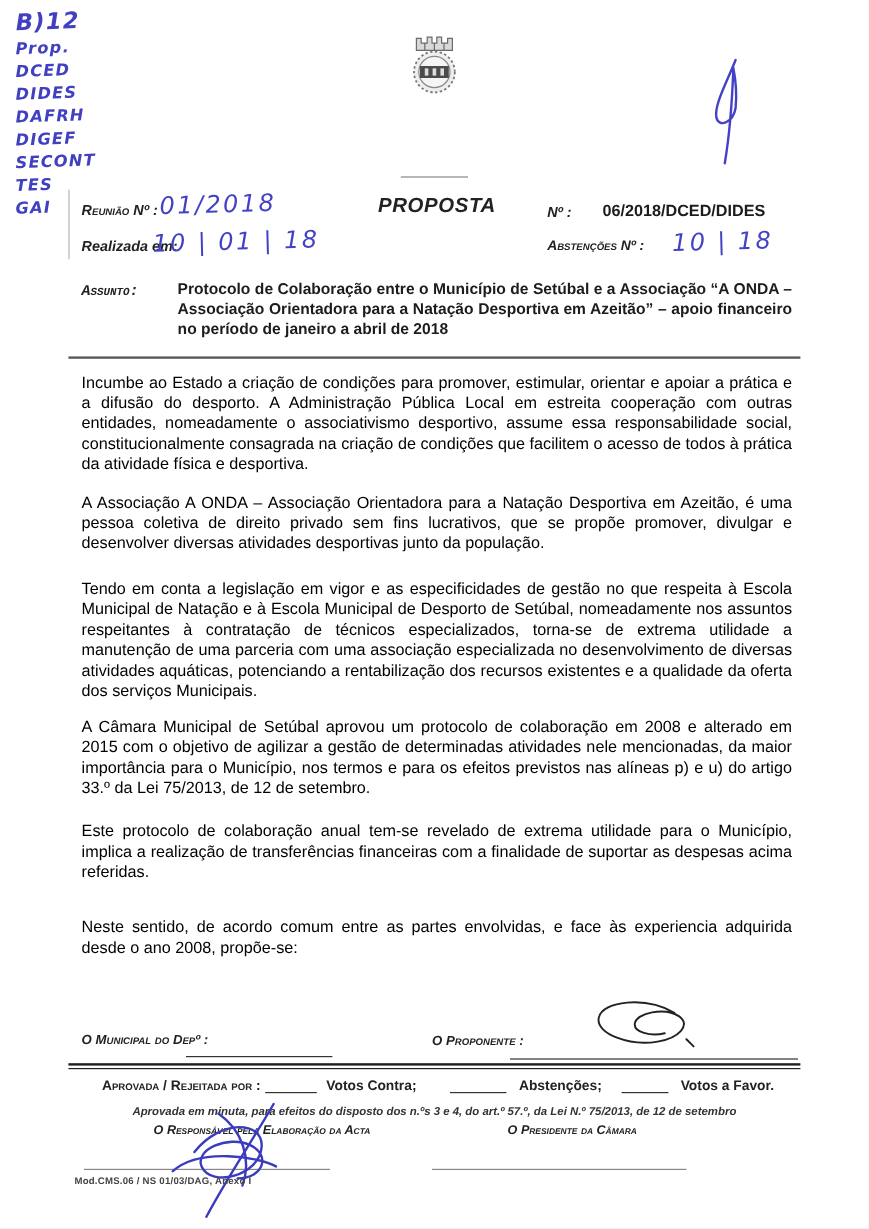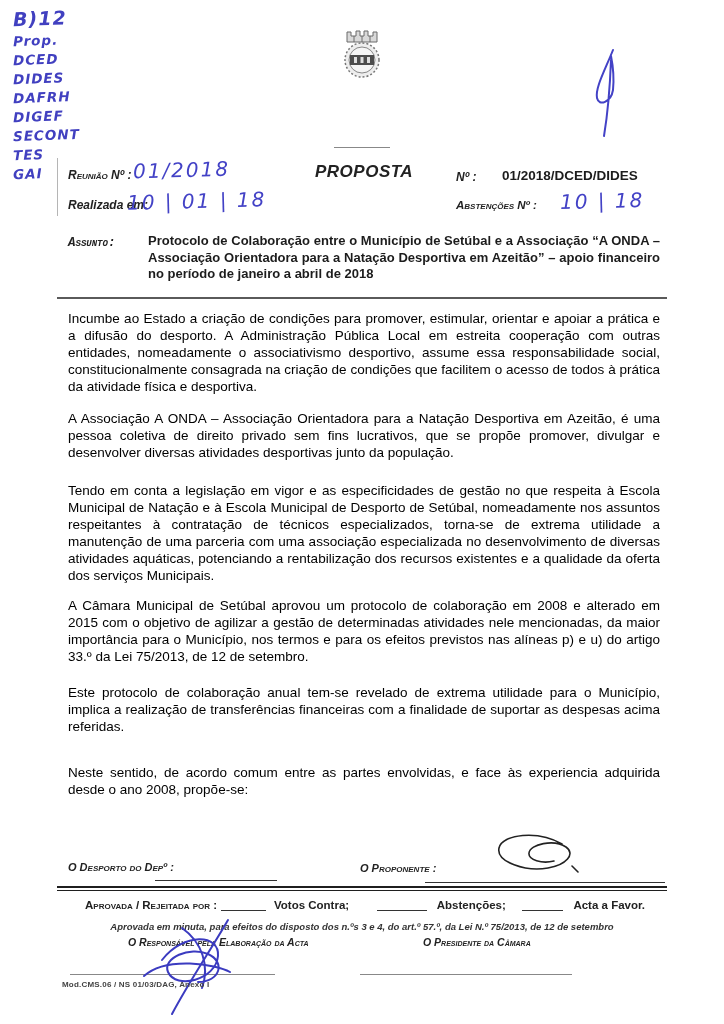--- a/index.html
+++ b/index.html
@@ -129,56 +129,56 @@
     </svg>
   </div>
 
   <div class="left-tick"></div>
   <div class="lbl reuniao-label">Reunião Nº :</div>
   <div class="hand reuniao-value">01/2018</div>
   <div class="lbl realizada-label">Realizada em:</div>
   <div class="hand realizada-value">10 | 01 | 18</div>
   <div class="lbl proposta-label">PROPOSTA</div>
   <div class="lbl numero-label">Nº :</div>
-  <div class="numero-value">01/2018/DCED/DIDES</div>
+  <div class="numero-value">06/2018/DCED/DIDES</div>
   <div class="lbl deliberacao-label">Abstenções Nº :</div>
   <div class="hand deliberacao-value">10 | 18</div>
 
   <div class="lbl assunto-label">Assunto:</div>
   <div class="assunto-text">Protocolo de Colaboração entre o Município de Setúbal e a Associação “A ONDA – Associação Orientadora para a Natação Desportiva em Azeitão” – apoio financeiro no período de janeiro a abril de 2018</div>
   <div class="assunto-rule"></div>
 
   <p class="para p1">Incumbe ao Estado a criação de condições para promover, estimular, orientar e apoiar a prática e a difusão do desporto. A Administração Pública Local em estreita cooperação com outras entidades, nomeadamente o associativismo desportivo, assume essa responsabilidade social, constitucionalmente consagrada na criação de condições que facilitem o acesso de todos à prática da atividade física e desportiva.</p>
   <p class="para p2">A Associação A ONDA – Associação Orientadora para a Natação Desportiva em Azeitão, é uma pessoa coletiva de direito privado sem fins lucrativos, que se propõe promover, divulgar e desenvolver diversas atividades desportivas junto da população.</p>
   <p class="para p3">Tendo em conta a legislação em vigor e as especificidades de gestão no que respeita à Escola Municipal de Natação e à Escola Municipal de Desporto de Setúbal, nomeadamente nos assuntos respeitantes à contratação de técnicos especializados, torna-se de extrema utilidade a manutenção de uma parceria com uma associação especializada no desenvolvimento de diversas atividades aquáticas, potenciando a rentabilização dos recursos existentes e a qualidade da oferta dos serviços Municipais.</p>
   <p class="para p4">A Câmara Municipal de Setúbal aprovou um protocolo de colaboração em 2008 e alterado em 2015 com o objetivo de agilizar a gestão de determinadas atividades nele mencionadas, da maior importância para o Município, nos termos e para os efeitos previstos nas alíneas p) e u) do artigo 33.º da Lei 75/2013, de 12 de setembro.</p>
   <p class="para p5">Este protocolo de colaboração anual tem-se revelado de extrema utilidade para o Município, implica a realização de transferências financeiras com a finalidade de suportar as despesas acima referidas.</p>
   <p class="para p6">Neste sentido, de acordo comum entre as partes envolvidas, e face às experiencia adquirida desde o ano 2008, propõe-se:</p>
 
-  <div class="sig-lbl director-label">O Desporto do Depº :</div>
+  <div class="sig-lbl director-label">O Municipal do Depº :</div>
   <div class="director-line"></div>
 
   <div class="sig-lbl proponente-label">O Proponente :</div>
   <div class="proponente-line"></div>
   <div class="proponente-sig">
     <svg width="96" height="52" viewBox="0 0 96 52">
       <path d="M70 14 C46 0 10 4 7 18 C4 32 34 42 56 38 C74 35 84 24 74 17 C62 9 38 14 37 23 C36 30 50 34 62 31 M80 36 L86 42" fill="none" stroke="#222" stroke-width="1.6" stroke-linecap="round"></path>
     </svg>
   </div>
 
   <div class="sep-double"></div>
 
   <div class="approval-row">
     <span class="sc">Aprovada / Rejeitada por :</span>
     <span class="blank b1"></span>
     <span class="txt">Votos Contra;</span>
     <span class="blank b2"></span>
     <span class="txt">Abstenções;</span>
     <span class="blank b3"></span>
-    <span class="txt">Acta a Favor.</span>
+    <span class="txt">Votos a Favor.</span>
   </div>
 
   <div class="minuta-note">Aprovada em minuta, para efeitos do disposto dos n.ºs 3 e 4, do art.º 57.º, da Lei N.º 75/2013, de 12 de setembro</div>
 
   <div class="sig-lbl responsavel-label">O Responsável pela Elaboração da Acta</div>
   <div class="sig-lbl presidente-label">O Presidente da Câmara</div>
   <div class="acta-line"></div>
   <div class="presidente-line"></div>
 
   <div class="acta-sig">

